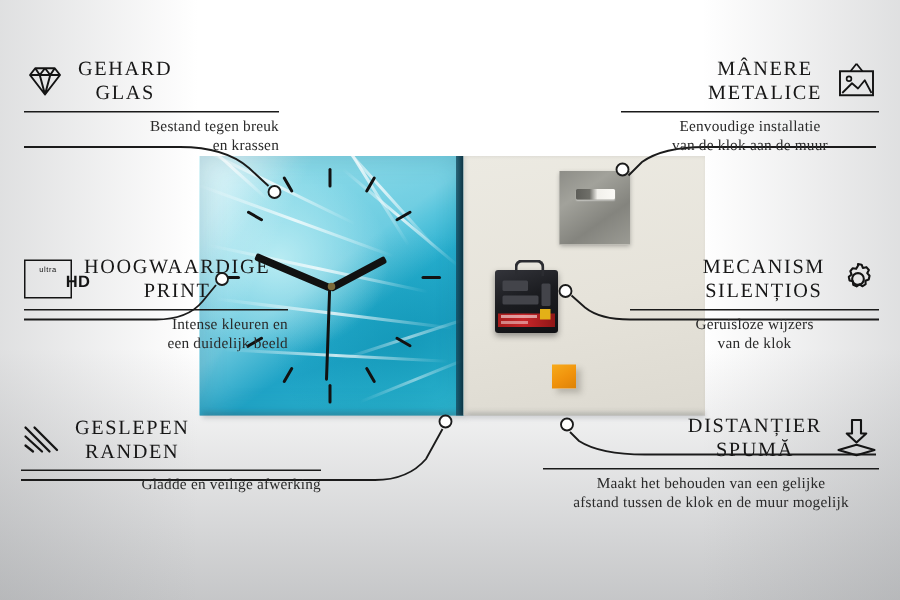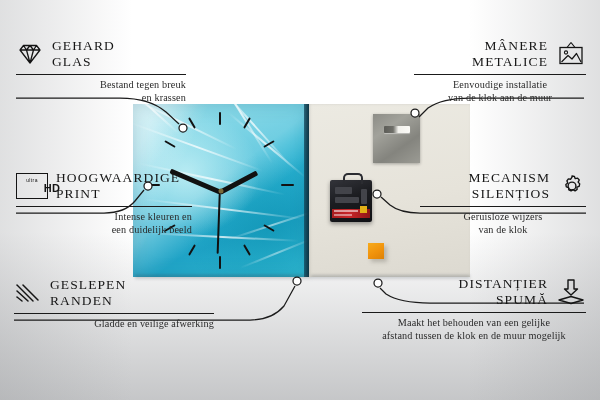--- a/index.html
+++ b/index.html
@@ -65,29 +65,29 @@
   .mech-band-txt2{position:absolute;left:2px;top:5px;width:18px;height:2px;background:rgba(255,255,255,0.45);}
   .mech-plus{position:absolute;right:3px;bottom:5px;width:7px;height:7px;background:#e3b117;}
   .mech-det{position:absolute;background:#43444a;border-radius:1px;}
 
   .foam{position:absolute;left:59px;top:139px;width:16px;height:16px;
     background:linear-gradient(150deg,#f7ab1b 0%,#f0920c 55%,#dd8206 100%);
     box-shadow:3px 3px 4px rgba(90,85,75,0.30);}
 
   
   .callout{position:absolute;}
-  .co-title{font-size:13.5px;letter-spacing:1.1px;color:#161616;line-height:1.22;font-weight:400;white-space:nowrap;}
+  .co-title{font-size:13.5px;letter-spacing:1.1px;color:#161616;line-height:1.22;font-weight:400;white-space:nowrap;text-align:center;}
   .co-rule{height:1px;background:#1a1a1a;margin:3px 0 3px;}
   .co-sub{font-size:10.2px;color:#2a2a2a;line-height:1.32;letter-spacing:0.15px;}
   .co-head{display:flex;align-items:center;gap:8px;}
   .ico{flex:0 0 auto;display:block;}
   .left .co-head{justify-content:flex-start;}
   .left .co-sub{text-align:right;font-family:Liberation Serif, serif;}
   .right .co-head{justify-content:flex-end;}
-  .right .co-title{text-align:right;}
+  .right .co-title{}
   .right .co-sub{text-align:center;}
 
   .hdbox{width:30px;height:24px;border:1.6px solid #141414;display:flex;flex-direction:column;
     align-items:center;justify-content:center;line-height:1;}
   .hdbox .u{font-size:5px;letter-spacing:.4px;color:#141414;font-family:"Liberation Sans",sans-serif;}
   .hdbox .h{font-size:11px;font-weight:bold;color:#141414;font-family:"Liberation Sans",sans-serif;letter-spacing:.3px;padding-left:40px;}
 
   svg.lines{position:absolute;left:0;top:0;width:600px;height:400px;pointer-events:none;}
   .lk{fill:none;stroke:#1b1b1b;stroke-width:1.25;}
   .dot{fill:#ffffff;stroke:#1b1b1b;stroke-width:1.25;}

